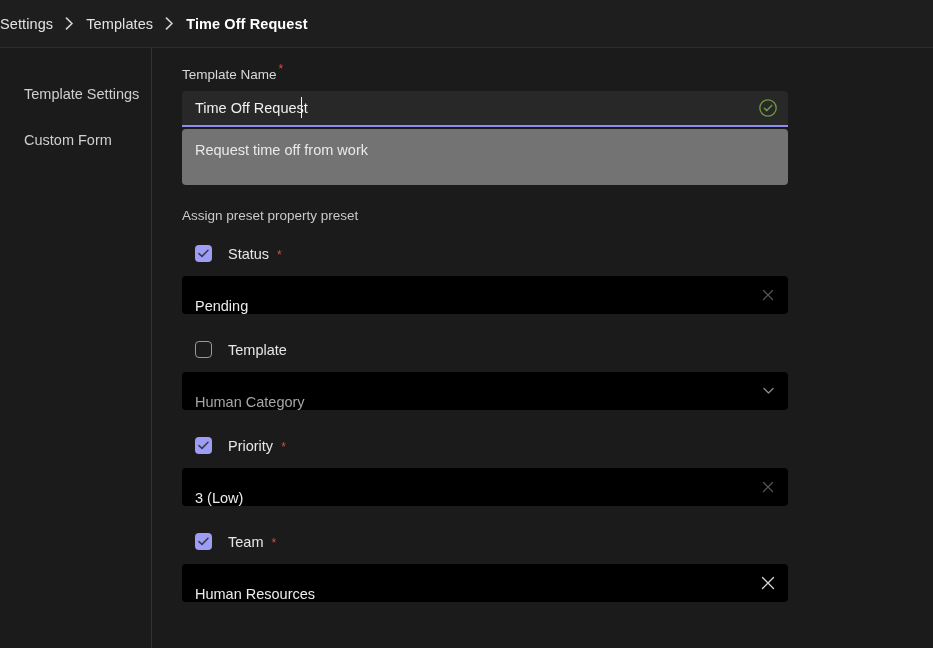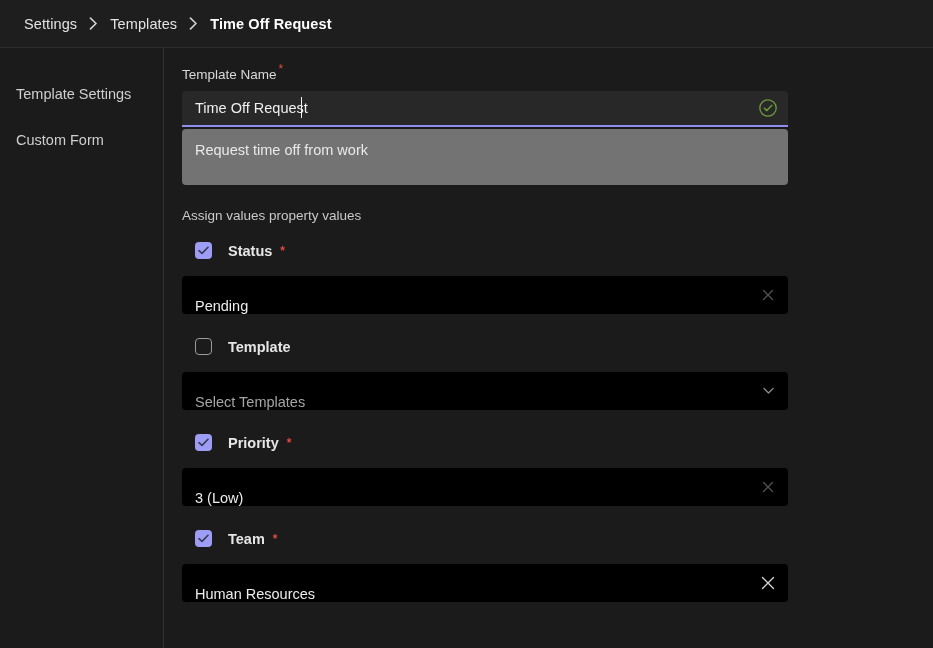--- a/index.html
+++ b/index.html
@@ -18,43 +18,42 @@
   
   .topbar {
     position: absolute;
     top: 0; left: 0;
     width: 933px;
     height: 48px;
     background: #1e1e1e;
     border-bottom: 1px solid #2c2c2c;
     display: flex;
     align-items: center;
-    padding-left: 24px;
   }
   .crumb {
     font-size: 14.5px;
     color: #e3e3e3;
     letter-spacing: .1px;
     white-space: nowrap;
   }
   .crumb.current { font-weight: bold; color: #ffffff; }
   .crumb-sep {
     display: inline-block;
     margin: 0 12px;
     color: #c8c8c8;
     font-size: 13px;
     line-height: 1;
   }
   .crumb-sep svg { display: block; }
 
   
   .sidebar {
     position: absolute;
-    top: 48px; left: 0;
-    width: 164px;
+    top: 48px; left: 8px;
+    width: 144px;
     height: 600px;
     background: #1b1b1b;
     border-right: 1px solid #333333;
     padding-top: 30px;
   }
   .side-item {
     font-size: 14.5px;
     color: #cfcfcf;
     padding: 6px 0 6px 16px;
     line-height: 1.5;
@@ -156,24 +155,23 @@
   }
   .section-sub {
     font-size: 13.5px;
     color: #c9c9c9;
     margin-bottom: 17px;
   }
 
   
   .cb-row {
     display: flex;
-    align-items: center;
+    align-items: flex-end;
     height: 22px;
     margin: 0 0 14px 13px;
-    font-weight: bold;
   }
   .cb {
     width: 17px; height: 17px;
     border-radius: 4px;
     flex: 0 0 auto;
     display: flex;
     align-items: center;
     justify-content: center;
   }
   .cb.on { background: #9d9df5; }
@@ -252,21 +250,21 @@
         <svg width="20" height="20" viewBox="0 0 20 20" fill="none">
           <circle cx="10" cy="10" r="8.2" stroke="#6f9a3e" stroke-width="1.3"></circle>
           <path d="M6.3 10.2 L8.8 12.6 L13.7 7.4" stroke="#6f9a3e" stroke-width="1.5" stroke-linecap="round" stroke-linejoin="round"></path>
         </svg>
       </span>
       <div class="name-underline"></div>
     </div>
 
     <textarea class="desc-box" placeholder="Template Description" style="">Request time off from work</textarea>
 
-    <div class="section-sub">Assign values property values</div>
+    <div class="section-sub">Assign preset property preset</div>
 
     <div class="cb-row">
       <span class="cb on">
         <svg width="11" height="9" viewBox="0 0 11 9" fill="none">
             <path d="M1 4.6 L4 7.4 L10 1.3" stroke="#3a3a55" stroke-width="1.6" stroke-linecap="round" stroke-linejoin="round"></path>
           </svg>
       </span>
       <span class="cb-label">Status</span>
       <span class="req" style="margin-left:8px;">*</span>
     </div>
@@ -280,21 +278,21 @@
     </div>
 
     <div class="cb-row">
       <span class="cb off">
         
       </span>
       <span class="cb-label">Template</span>
       <span class="req" style="margin-left:8px;"></span>
     </div>
     <div class="val-field placeholder">
-      <span>Select Templates</span>
+      <span>Human Category</span>
       <span class="field-action chev">
         <svg width="15" height="15" viewBox="0 0 15 15" fill="none" stroke="#8b8b8b" stroke-width="1.3" stroke-linecap="round" stroke-linejoin="round">
             <path d="M3 5.5 L7.5 10 L12 5.5"></path>
           </svg>
       </span>
     </div>
 
     <div class="cb-row">
       <span class="cb on">
         <svg width="11" height="9" viewBox="0 0 11 9" fill="none">

